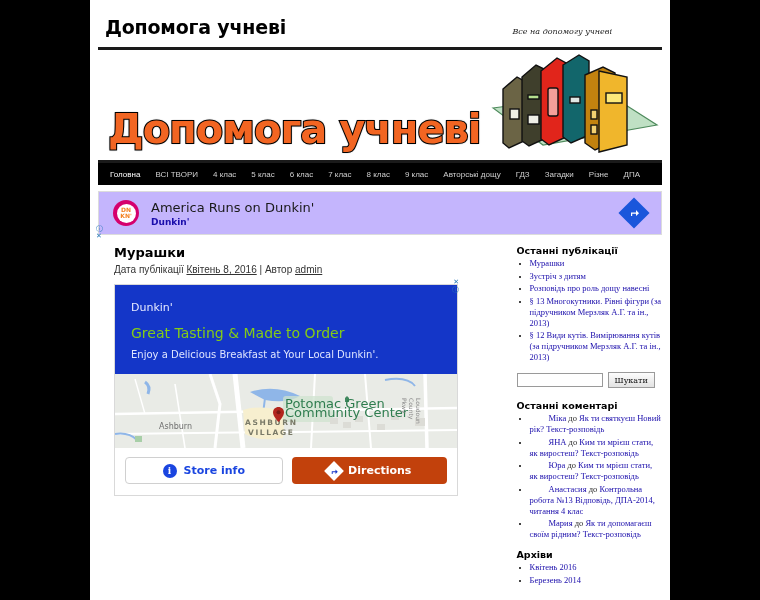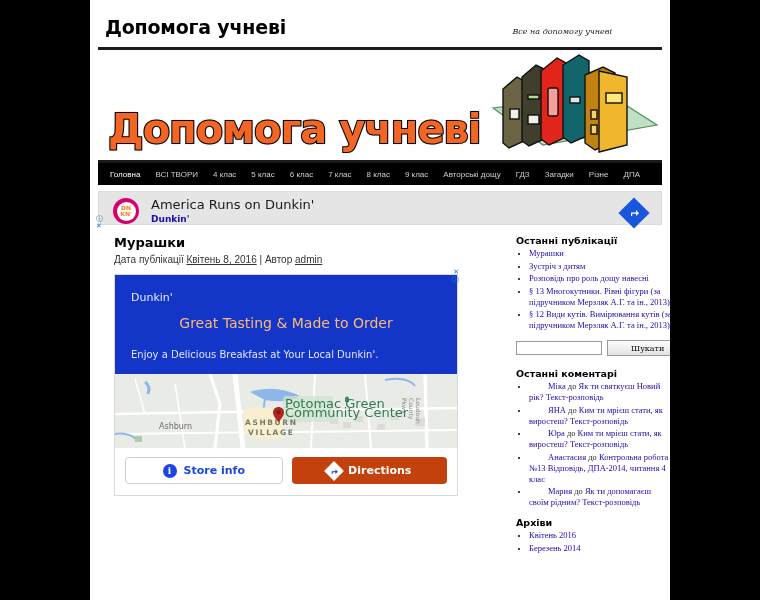--- a/index.html
+++ b/index.html
@@ -97,24 +97,24 @@
   }
   .nav a.active { color:#ffffff; }
 
   
   .topad-wrap {
     margin:6px 8px 0 8px;
     position:relative;
   }
   .topad {
     border:1px solid #dcdcdc;
-    height:34px;
-    background:#e5e5e5;
+    height:44px;
+    background:#c4b5fd;
     display:flex;
-    align-items:flex-end;
+    align-items:center;
     padding:0 10px 0 14px;
   }
   .dunkin-badge {
     width:26px; height:26px; border-radius:50%;
     background:#d5006d;
     display:flex; align-items:center; justify-content:center;
     flex:0 0 auto;
     margin-right:12px;
   }
   .dunkin-badge .inner {
@@ -177,21 +177,21 @@
   .adcard-top {
     background:#1436c8;
     padding:16px 16px 14px 16px;
   }
   .ad-brand {
     font-family:"DejaVu Sans", sans-serif;
     color:#e6eaff; font-size:11px; margin-bottom:11px;
   }
   .ad-head {
     font-family:"DejaVu Sans", sans-serif;
-    color:#fdba74; font-size:14px; margin-bottom:18px;text-align:center;
+    color:#84cc16; font-size:14px; margin-bottom:8px;
   }
   .ad-desc {
     font-family:"DejaVu Sans", sans-serif;
     color:#dfe5ff; font-size:10px;
   }
   .ad-close {
     position:absolute; right:-1px; top:-6px;
     font-size:7px; color:#2b7bb9; line-height:8px;
     text-align:right;
     font-family:"Liberation Sans", sans-serif;
@@ -279,21 +279,21 @@
     background:#fff;
     font-size:8px;
     font-family:"Liberation Sans", sans-serif;
   }
   .searchbox button {
     height:16px;
     border:1px solid #9a9a9a;
     background:linear-gradient(#fdfdfd,#e2e2e2);
     font-family:"DejaVu Serif", serif;
     font-size:8px;
-    padding:0 23px;
+    padding:0 6px;
     color:#111;
     cursor:pointer;
   }
 </style>
 </head>
 <body>
 
 <div class="page">
 
   <div class="site-head">

